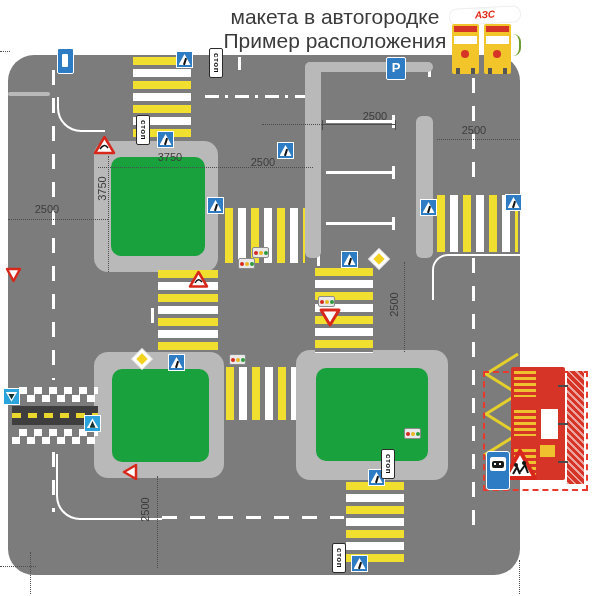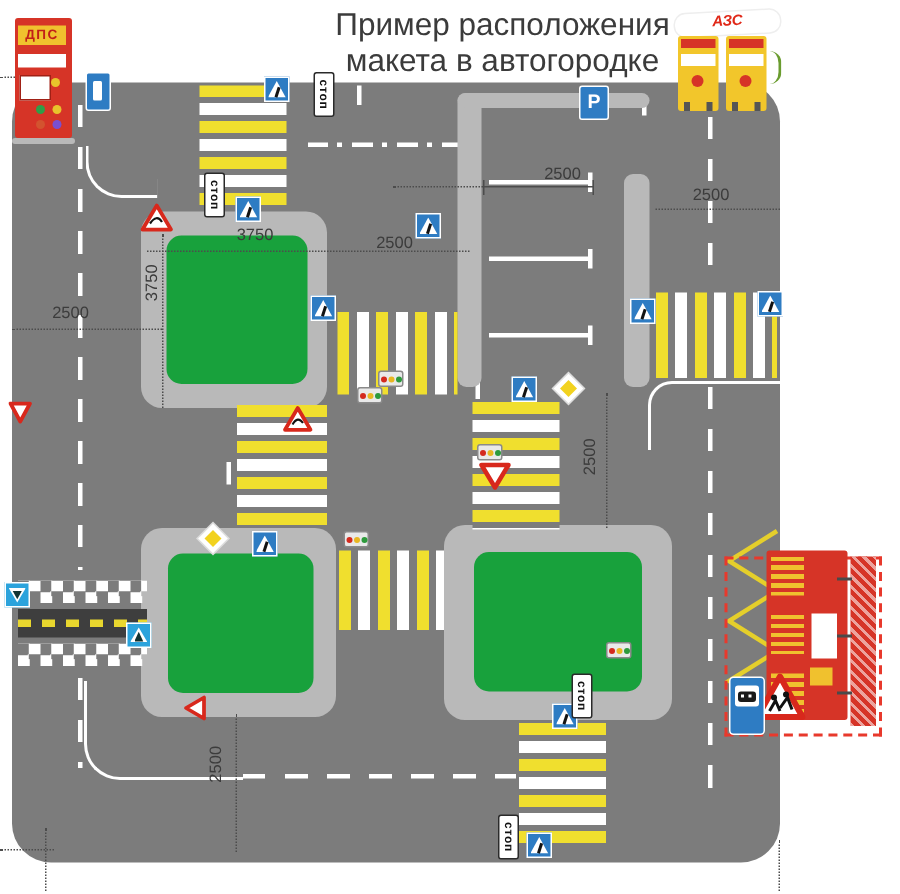--- a/index.html
+++ b/index.html
@@ -51,22 +51,22 @@
   .title{font-size:21px;color:#3b3b3b;text-align:center;line-height:1.12;}
   .bld-red{background:#d63427;border-radius:2px;}
   .ladder{background:repeating-linear-gradient(180deg,#f0c12e 0 3px,rgba(0,0,0,0) 3px 6px);}
 </style>
 </head>
 <body>
 
 <div id="canvas">
 
   <div class="abs title" style="left:195px;top:5px;width:280px;">
+    <div>макета в автогородке</div>
     <div>Пример расположения</div>
-    <div>макета в автогородке</div>
   </div>
 
   <div class="abs platform" style="left:8px;top:55px;width:512px;height:520px;"></div>
 
   <div class="abs dash-v" style="left:52px;top:70px;height:310px;"></div>
   <div class="abs dash-v" style="left:52px;top:452px;height:60px;"></div>
   <div class="abs dashdot-h" style="left:205px;top:95px;width:112px;"></div>
   <div class="abs dash-h" style="left:162px;top:516px;width:182px;"></div>
   <div class="abs dash-v" style="left:472px;top:78px;height:112px;"></div>
   <div class="abs dash-v" style="left:472px;top:258px;height:270px;"></div>
@@ -139,31 +139,20 @@
     <div class="abs ladder" style="left:3px;top:82px;width:22px;height:26px;"></div>
     <div class="abs" style="left:30px;top:42px;width:17px;height:30px;background:#fff;"></div>
     <div class="abs" style="left:29px;top:78px;width:15px;height:12px;background:#f0c12e;"></div>
   </div>
   <div class="abs" style="left:567px;top:371px;width:17px;height:113px;background:#d63427;
        background-image:repeating-linear-gradient(45deg,rgba(255,255,255,.55) 0 2px,transparent 2px 5px);"></div>
   <div class="abs" style="left:558px;top:385px;width:10px;height:2px;background:#4a4a4a;"></div>
   <div class="abs" style="left:558px;top:423px;width:10px;height:2px;background:#4a4a4a;"></div>
   <div class="abs" style="left:558px;top:461px;width:10px;height:2px;background:#4a4a4a;"></div>
 
-  <div class="abs bld-red" style="left:10px;top:12px;width:38px;height:80px;">
-    <div class="abs" style="left:2px;top:5px;width:32px;height:13px;background:#f0c12e;text-align:center;
-         font-size:9px;font-weight:bold;color:#c22018;line-height:13px;letter-spacing:1px;">ДПС</div>
-    <div class="abs" style="left:2px;top:24px;width:32px;height:9px;background:#fff;"></div>
-    <div class="abs" style="left:3px;top:38px;width:19px;height:15px;background:#fff;border:1px solid #a02015;"></div>
-    <div class="abs" style="left:24px;top:40px;width:6px;height:6px;border-radius:50%;background:#e8c32b;"></div>
-    <div class="abs" style="left:14px;top:58px;width:6px;height:6px;border-radius:50%;background:#2f9e48;"></div>
-    <div class="abs" style="left:25px;top:58px;width:6px;height:6px;border-radius:50%;background:#e8c32b;"></div>
-    <div class="abs" style="left:14px;top:68px;width:6px;height:6px;border-radius:50%;background:#d3532f;"></div>
-    <div class="abs" style="left:25px;top:68px;width:6px;height:6px;border-radius:50%;background:#7a4fd0;"></div>
-  </div>
   <div class="abs sidewalk" style="left:8px;top:92px;width:42px;height:4px;border-radius:2px;"></div>
   <div class="abs" style="left:57px;top:48px;width:15px;height:24px;background:#2e7cc3;border:1px solid #fff;border-radius:2px;">
     <div class="abs" style="left:4px;top:5px;width:6px;height:13px;background:#fff;border-radius:1px;"></div>
   </div>
 
   <div class="abs" style="left:449px;top:7px;width:70px;height:15px;background:#fff;border:1px solid #eee;border-radius:8px;
        text-align:center;font-size:10px;font-weight:bold;font-style:italic;color:#e02818;line-height:14px;transform:rotate(-3deg);">АЗС</div>
   <div class="abs" style="left:452px;top:24px;width:27px;height:50px;background:#f2c62b;border-radius:2px;">
     <div class="abs" style="left:2px;top:2px;width:23px;height:6px;background:#d63427;"></div>
     <div class="abs" style="left:2px;top:12px;width:23px;height:8px;background:#fff;"></div>

